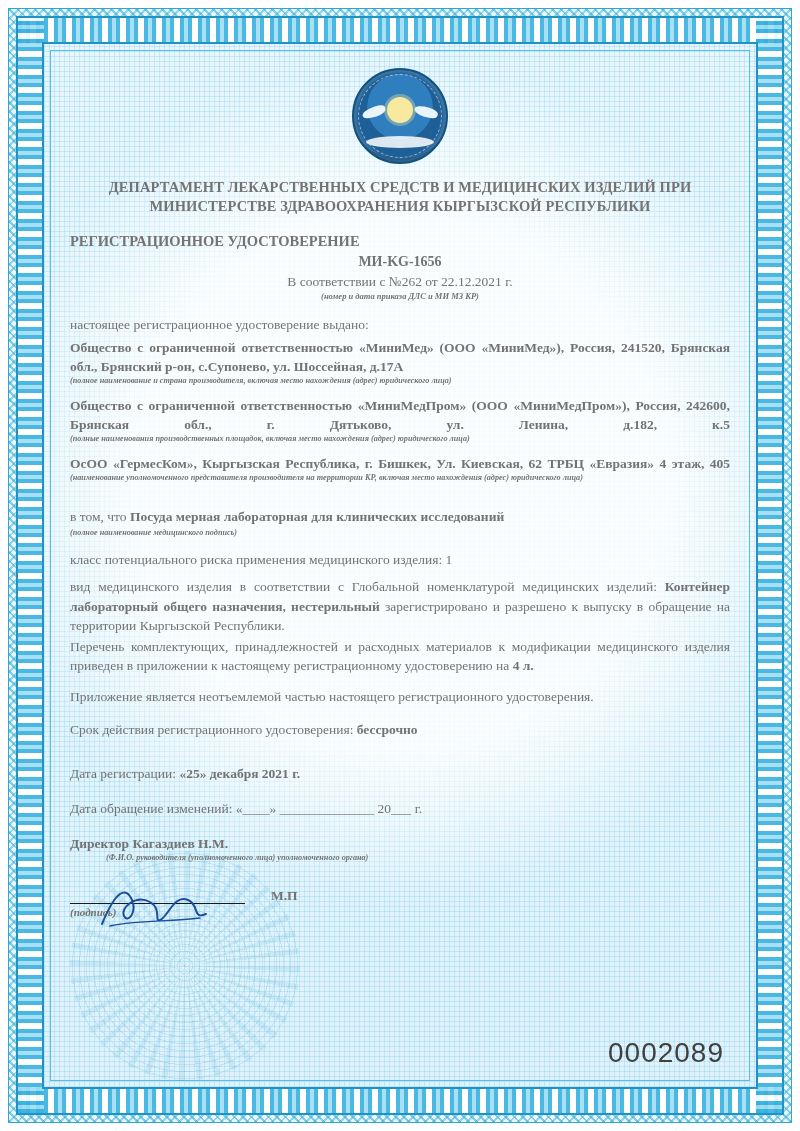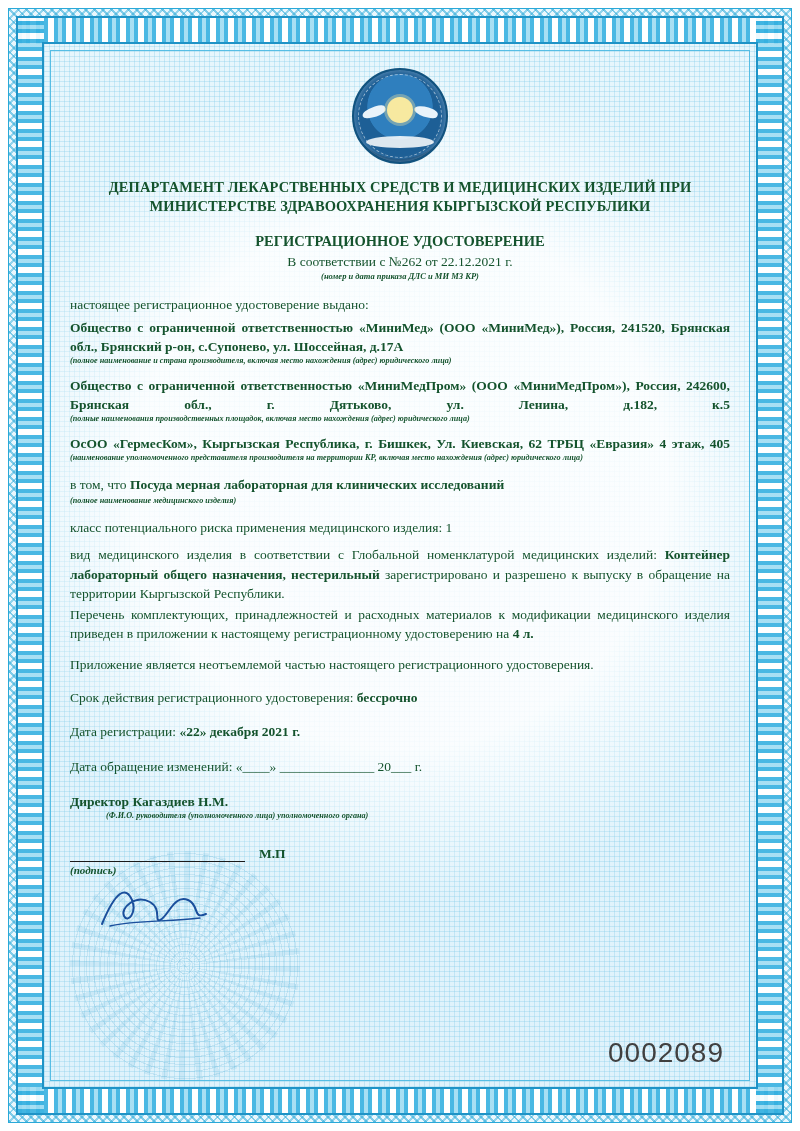--- a/index.html
+++ b/index.html
@@ -97,21 +97,21 @@
       repeating-radial-gradient(circle at 50% 50%, rgba(60,160,205,.20) 0 1px, rgba(255,255,255,0) 1px 7px),
       repeating-conic-gradient(from 0deg, rgba(60,160,205,.16) 0deg 3deg, rgba(255,255,255,0) 3deg 9deg);
     opacity: .8;
   }
 
   
   .content {
     position: absolute;
     left: 70px; top: 58px;
     width: 660px;
-    color: #14532d;
+    color: #737373;
   }
 
   .emblem-wrap {
     display: flex;
     justify-content: center;
     margin-top: 10px;
     margin-bottom: 14px;
   }
   .emblem {
     width: 92px; height: 92px;
@@ -155,21 +155,20 @@
 
   h1.dept {
     font-size: 14.5px;
     font-weight: bold;
     text-align: center;
     line-height: 1.32;
     margin: 0 0 16px 0;
     letter-spacing: .1px;
   }
   .cert-title {
-    text-align: center;
     font-size: 14.5px;
     font-weight: bold;
     line-height: 1.35;
     margin-bottom: 2px;
   }
   .cert-number {
     text-align: center;
     font-size: 14px;
     font-weight: bold;
     margin-bottom: 4px;
@@ -205,41 +204,41 @@
     text-align: justify;
     text-align-last: justify;
   }
   .caption {
     font-size: 8.2px;
     font-style: italic;
     font-weight: bold;
     margin: 0 0 10px 0;
     line-height: 1.2;
   }
-  .caption.tight { margin-bottom: 12px; }
+  .caption.tight { margin-bottom: 24px; }
 
   .mixed { font-size: 13.5px; line-height: 1.42; text-align: justify; margin: 0 0 2px 0; }
   .mixed b { font-weight: bold; }
 
   .sig-name {
     font-size: 13.5px;
     font-weight: bold;
     margin: 18px 0 0 0;
   }
   .sig-caption {
     font-size: 8.2px;
     font-style: italic;
     font-weight: bold;
     margin: 1px 0 26px 0;
     padding-left: 36px;
   }
   .sig-line-row {
     display: flex;
     align-items: flex-end;
-    gap: 14px;
+    gap: 26px;
   }
   .sig-line {
     display: inline-block;
     width: 175px;
     border-bottom: 1px solid #1a1a1a;
     height: 1px;
   }
   .mp { font-size: 13.5px; font-weight: bold; }
   .sig-sub {
     font-size: 11px;
@@ -292,57 +291,58 @@
         <div class="wing-l"></div>
         <div class="wing-r"></div>
         <div class="sun"></div>
         <div class="band"></div>
       </div>
     </div>
 
     <h1 class="dept">ДЕПАРТАМЕНТ ЛЕКАРСТВЕННЫХ СРЕДСТВ И МЕДИЦИНСКИХ ИЗДЕЛИЙ ПРИ МИНИСТЕРСТВЕ ЗДРАВООХРАНЕНИЯ КЫРГЫЗСКОЙ РЕСПУБЛИКИ</h1>
 
     <div class="cert-title">РЕГИСТРАЦИОННОЕ УДОСТОВЕРЕНИЕ</div>
+    <div class="cert-number">МИ-KG-1656</div>
     <div class="order-line">В соответствии с №262 от 22.12.2021 г.</div>
     <div class="order-caption">(номер и дата приказа ДЛС и МИ МЗ КР)</div>
 
     <p class="body issued">настоящее регистрационное удостоверение выдано:</p>
 
     <p class="strong-block">Общество с ограниченной ответственностью «МиниМед» (ООО «МиниМед»), Россия, 241520, Брянская обл., Брянский р-он, с.Супонево, ул. Шоссейная, д.17А</p>
     <p class="caption">(полное наименование и страна производителя, включая место нахождения (адрес) юридического лица)</p>
 
     <p class="strong-block spread">Общество с ограниченной ответственностью «МиниМедПром» (ООО «МиниМедПром»), Россия, 242600, Брянская обл., г. Дятьково, ул. Ленина, д.182, к.5</p>
     <p class="caption">(полные наименования производственных площадок, включая место нахождения (адрес) юридического лица)</p>
 
     <p class="strong-block spread">ОсОО «ГермесКом», Кыргызская Республика, г. Бишкек, Ул. Киевская, 62 ТРБЦ «Евразия» 4 этаж, 405</p>
     <p class="caption tight">(наименование уполномоченного представителя производителя на территории КР, включая место нахождения (адрес) юридического лица)</p>
 
     <p class="mixed">
       <span>в том, что </span><b>Посуда мерная лабораторная для клинических исследований</b>
     </p>
-    <p class="caption">(полное наименование медицинского изделия)</p>
+    <p class="caption">(полное наименование медицинского подпись)</p>
 
     <p class="body">класс потенциального риска применения медицинского изделия: 1</p>
 
     <p class="mixed" style="">
       <span>вид медицинского изделия в соответствии с Глобальной номенклатурой медицинских изделий: </span><b>Контейнер лабораторный общего назначения, нестерильный</b><span> зарегистрировано и разрешено к выпуску в обращение на территории Кыргызской Республики.</span>
     </p>
 
     <p class="mixed" style="margin-bottom:10px">
       <span>Перечень комплектующих, принадлежностей и расходных материалов к модификации медицинского изделия приведен в приложении к настоящему регистрационному удостоверению на </span><b>4 л.</b>
     </p>
 
     <p class="body" style="margin-bottom:14px">Приложение является неотъемлемой частью настоящего регистрационного удостоверения.</p>
 
-    <p class="mixed" style="margin-bottom:14px">
+    <p class="mixed" style="margin-bottom:24px">
       <span>Срок действия регистрационного удостоверения: </span><b>бессрочно</b>
     </p>
 
     <p class="mixed" style="margin-bottom:16px">
-      <span>Дата регистрации: </span><b>«22» декабря 2021 г.</b>
+      <span>Дата регистрации: </span><b>«25» декабря 2021 г.</b>
     </p>
 
     <p class="body" style="margin-bottom:2px">Дата обращение изменений: «____» ______________ 20___ г.</p>
 
     <p class="sig-name">Директор Кагаздиев Н.М.</p>
     <p class="sig-caption">(Ф.И.О. руководителя (уполномоченного лица) уполномоченного органа)</p>
 
     <div class="sig-line-row">
       <span class="sig-line"></span>
       <span class="mp">М.П</span>

